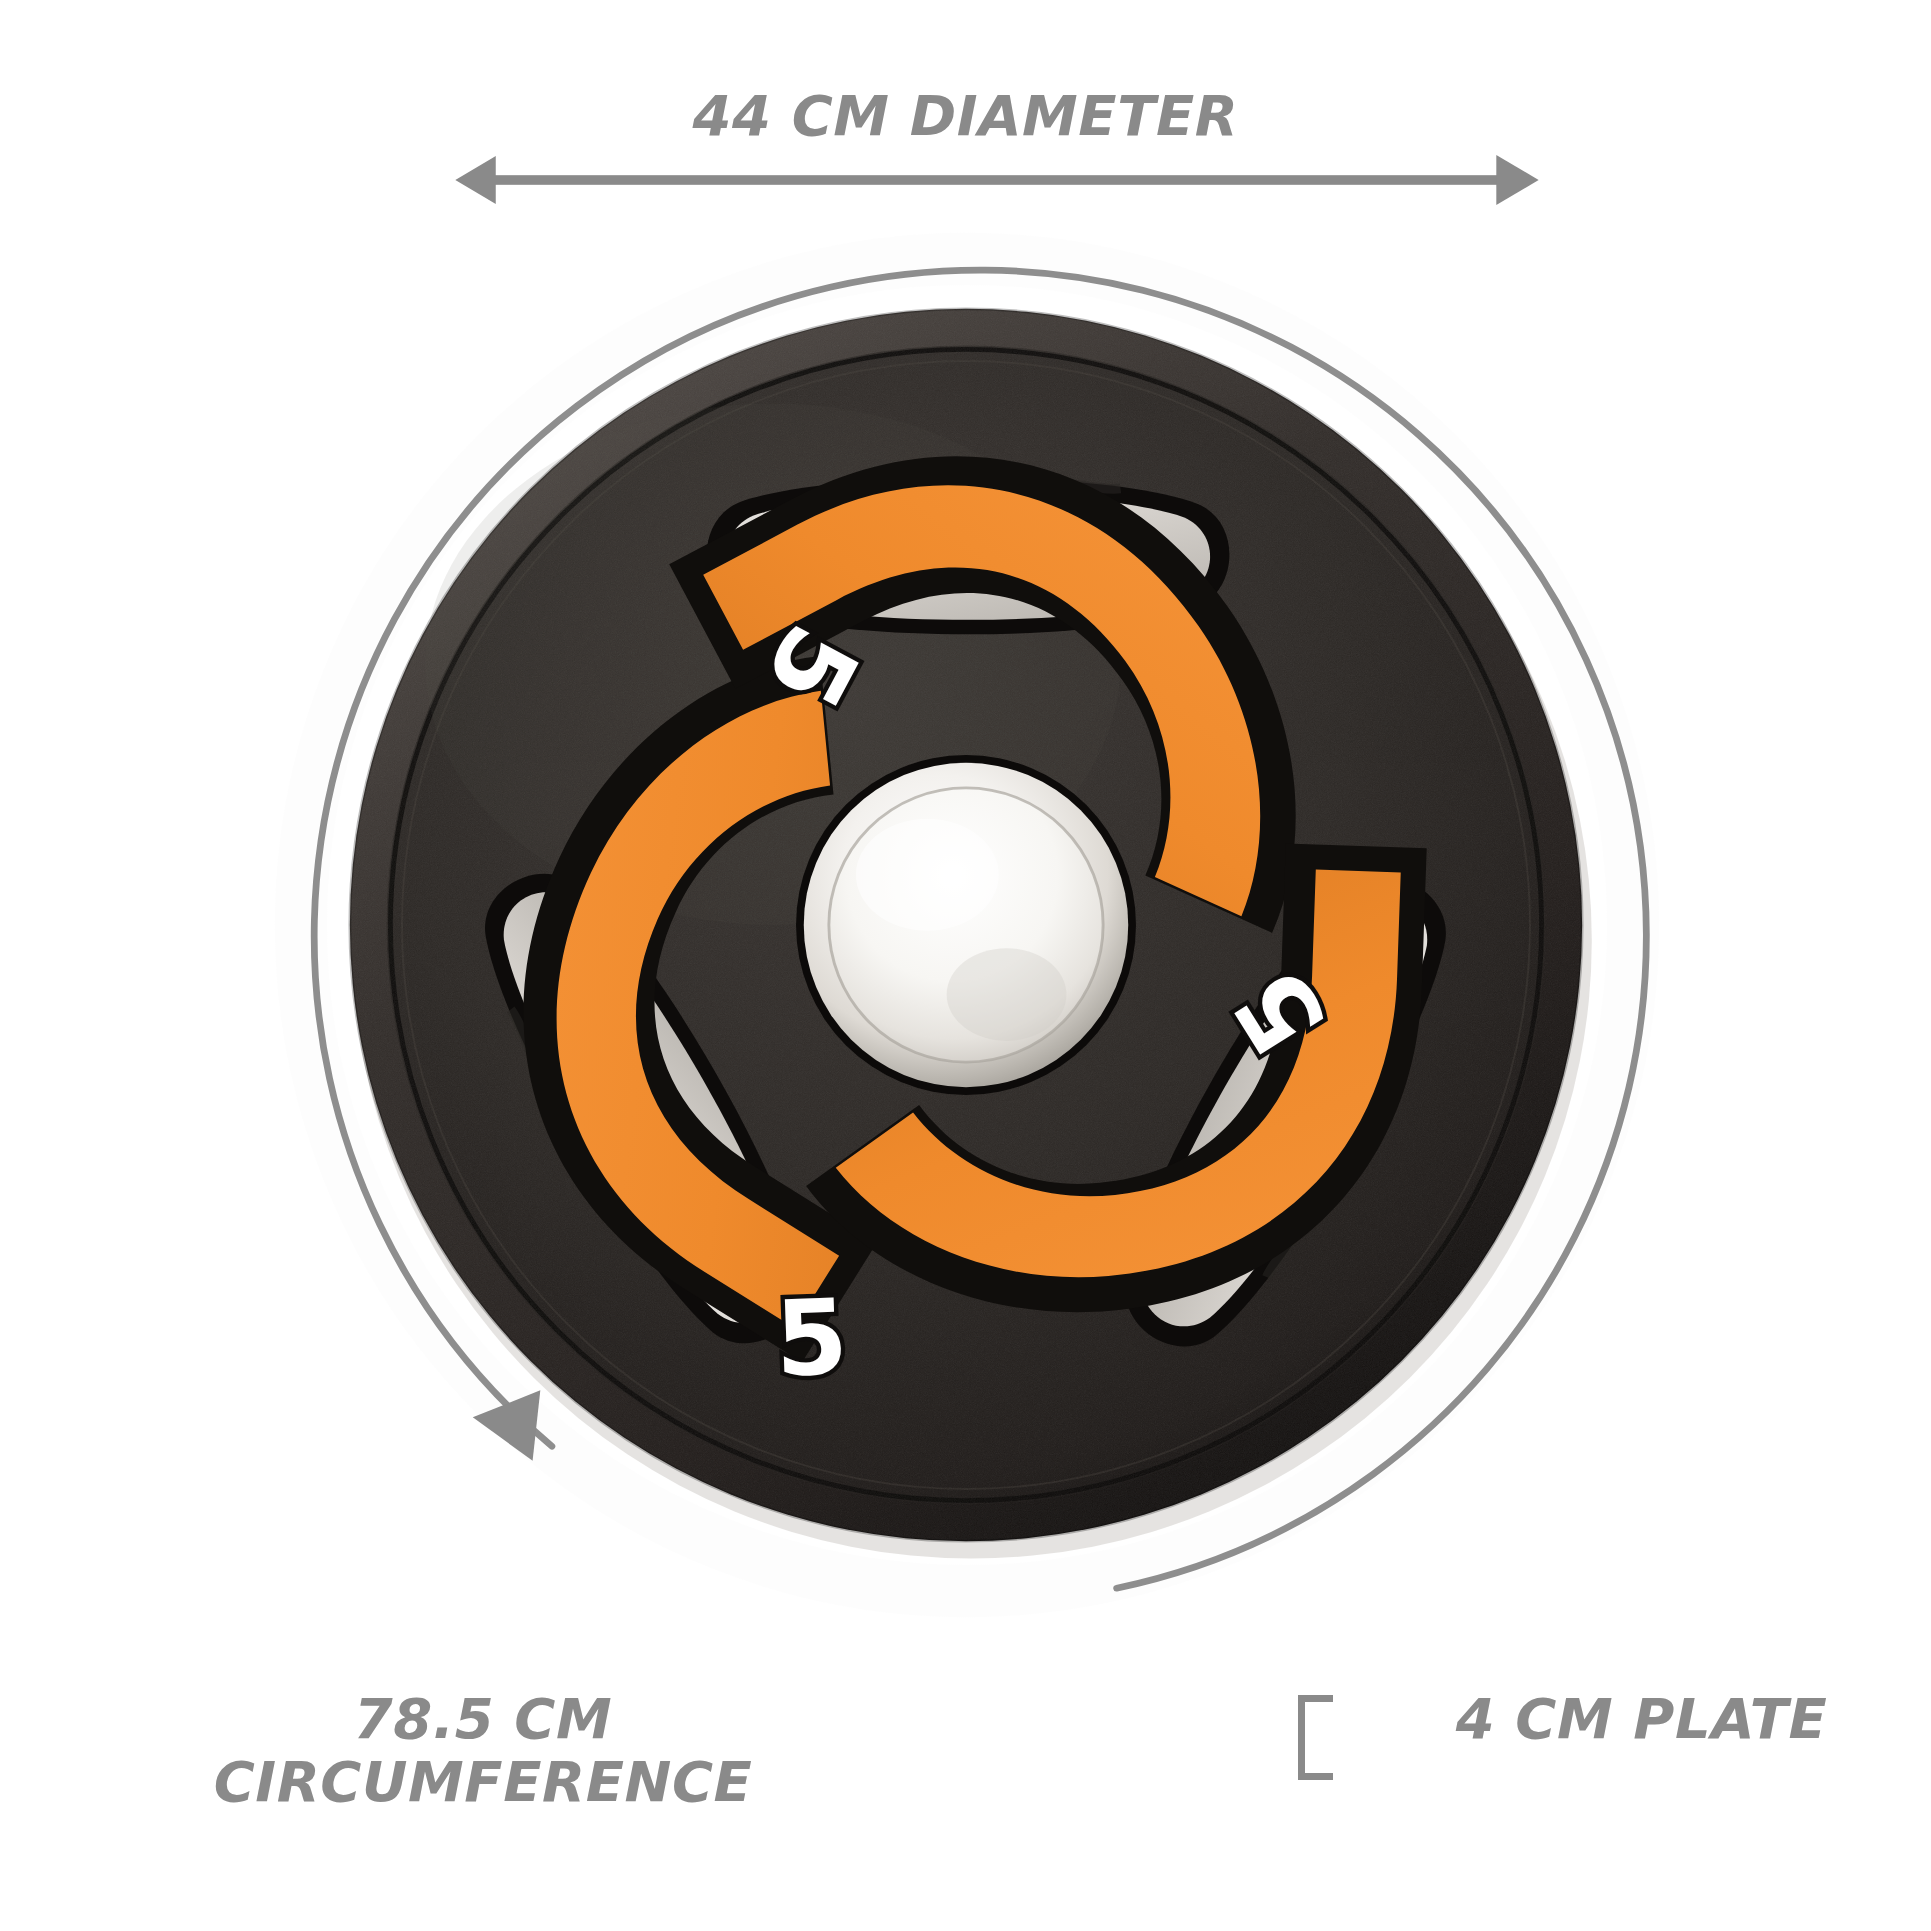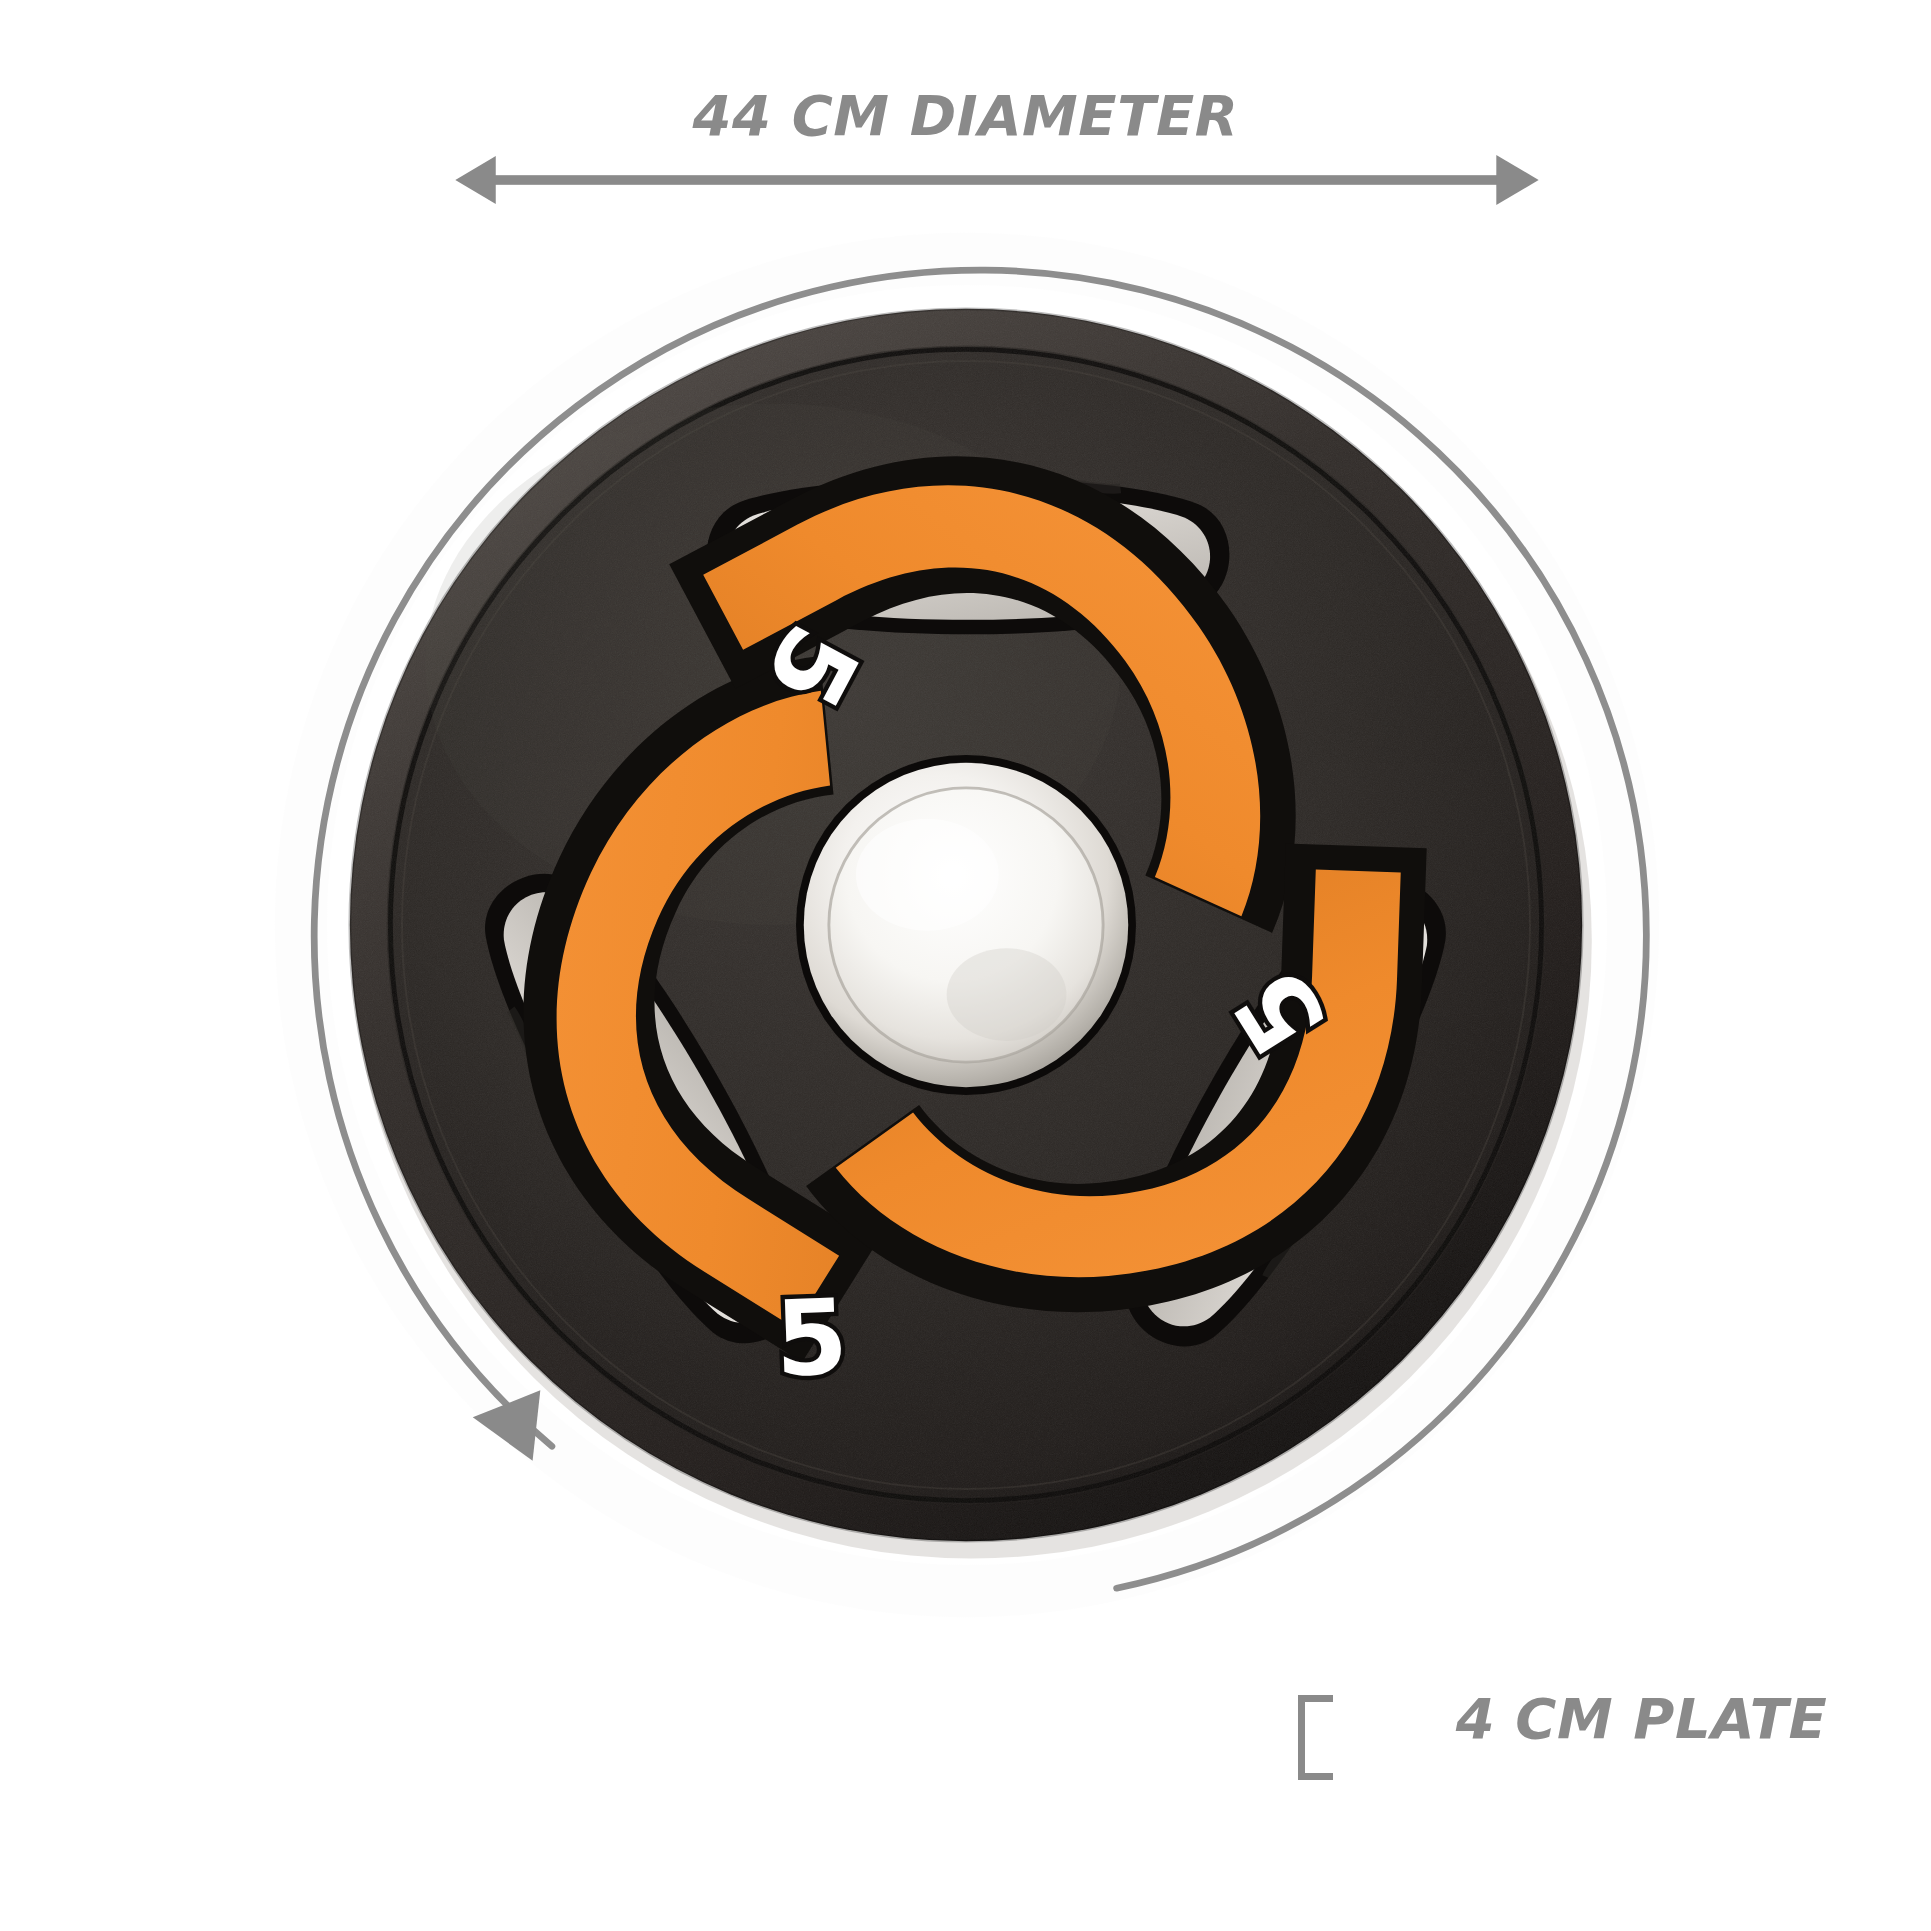--- a/index.html
+++ b/index.html
@@ -341,20 +341,24 @@
 
         <text class="plate-num" x="1026" y="790" transform="rotate(238 1026 790)" text-anchor="middle" dominant-baseline="central" font-family="DejaVu Sans, sans-serif" font-size="108" font-weight="700" fill="#ffffff" stroke="#0f0d0c" stroke-width="9" paint-order="stroke">5</text>
 
         <text class="plate-num" x="540" y="1128" transform="rotate(-2 540 1128)" text-anchor="middle" dominant-baseline="central" font-family="DejaVu Sans, sans-serif" font-size="108" font-weight="700" fill="#ffffff" stroke="#0f0d0c" stroke-width="9" paint-order="stroke">5</text>
       </g>
 
       <circle cx="700" cy="700" r="638" fill="none" stroke="#000000" stroke-width="3" opacity="0.25"></circle>
     </svg>
   </div>
 
+  <div class="dim-label" id="circumference-label">
+    <div>78.5 CM</div>
+    <div>CIRCUMFERENCE</div>
+  </div>
 
   <div id="thickness-bracket"></div>
   <div class="dim-label" id="thickness-label">
     <div>4 CM PLATE</div>
   </div>
 
 </div>
 
 
 </body></html>

